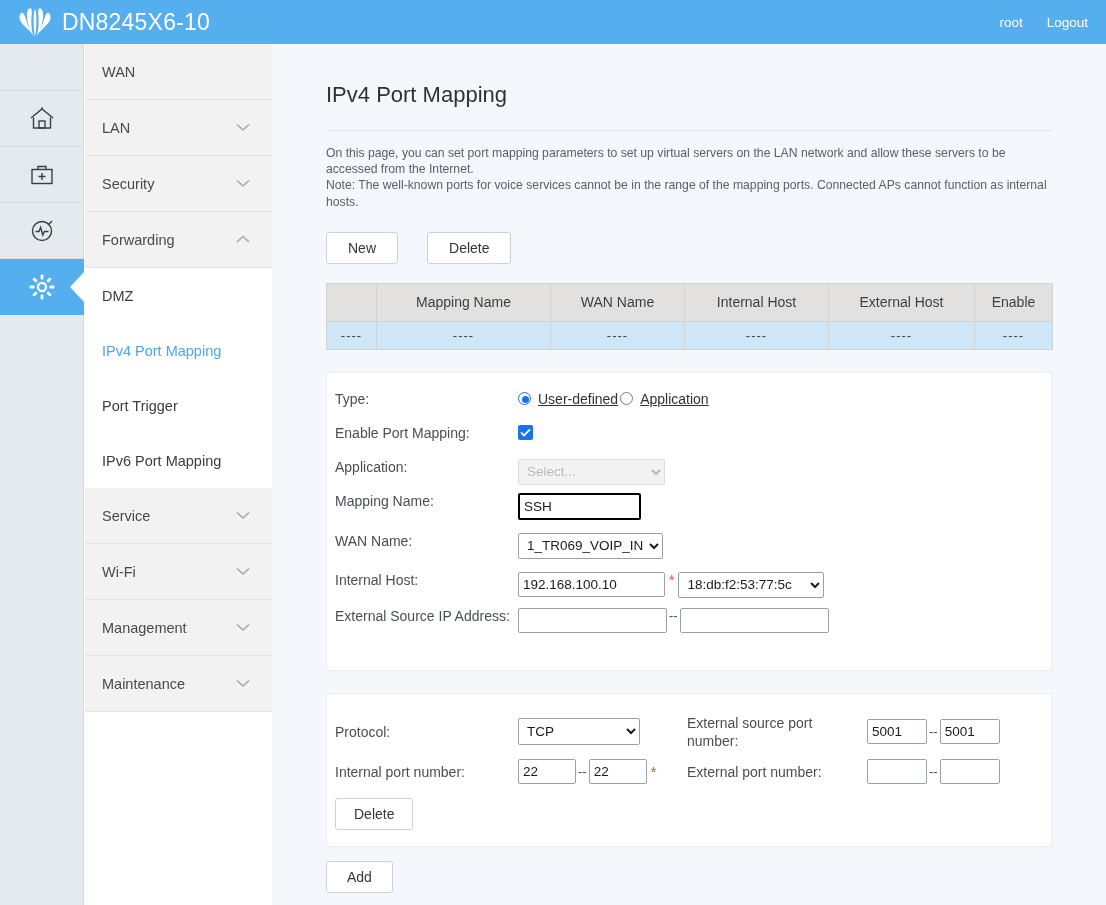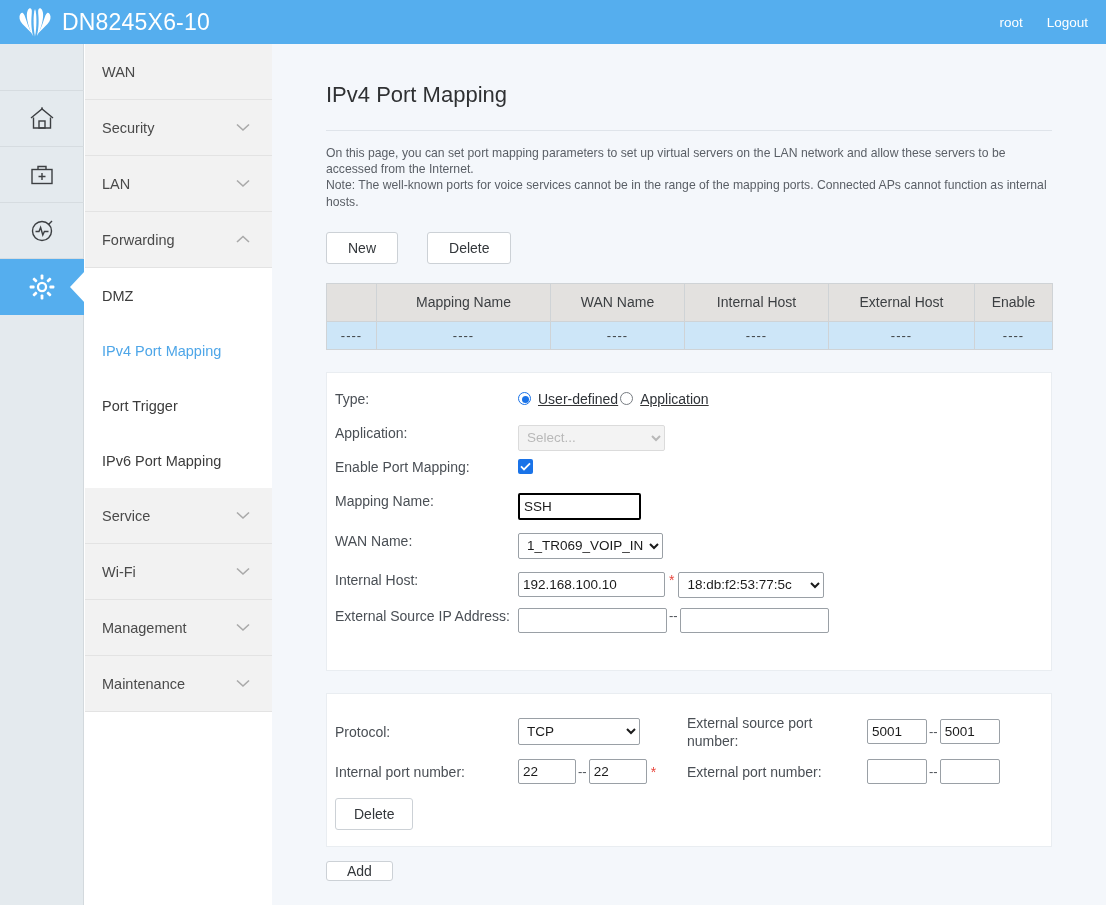--- a/index.html
+++ b/index.html
@@ -243,30 +243,30 @@
   <div class="rail-tail"></div>
 </div>
 
 <div id="sidebar">
 
   <div class="menu-item">
     <span>WAN</span>
   </div>
 
   <div class="menu-item">
+    <span>LAN</span>
+    <span class="chev">
+      <svg width="14" height="9" viewBox="0 0 14 9" fill="none" stroke="#a9a9a9" stroke-width="1.6">
+          <path d="M1 1.5 L7 7 L13 1.5"></path>
+        </svg>
+    </span>
+  </div>
+
+  <div class="menu-item">
     <span>Security</span>
-    <span class="chev">
-      <svg width="14" height="9" viewBox="0 0 14 9" fill="none" stroke="#a9a9a9" stroke-width="1.6">
-          <path d="M1 1.5 L7 7 L13 1.5"></path>
-        </svg>
-    </span>
-  </div>
-
-  <div class="menu-item">
-    <span>LAN</span>
     <span class="chev">
       <svg width="14" height="9" viewBox="0 0 14 9" fill="none" stroke="#a9a9a9" stroke-width="1.6">
           <path d="M1 1.5 L7 7 L13 1.5"></path>
         </svg>
     </span>
   </div>
 
   <div class="menu-item">
     <span>Forwarding</span>
     <span class="chev">
@@ -379,33 +379,33 @@
           <span>User-defined</span>
         </label>
         <label class="radio-wrap">
           <span class="radio"></span>
           <span>Application</span>
         </label>
       </div>
     </div>
 
     <div class="frow">
+      <div class="flabel">Enable Port Mapping:</div>
+      <span class="chk">
+        <svg width="11" height="9" viewBox="0 0 11 9" fill="none" stroke="#ffffff" stroke-width="1.8">
+          <path d="M1 4.4 L4 7.4 L10 1.4"></path>
+        </svg>
+      </span>
+    </div>
+
+    <div class="frow">
       <div class="flabel">Application:</div>
       <select class="sel" style="width:147px" disabled="">
         <option>Select...</option>
       </select>
-    </div>
-
-    <div class="frow">
-      <div class="flabel">Enable Port Mapping:</div>
-      <span class="chk">
-        <svg width="11" height="9" viewBox="0 0 11 9" fill="none" stroke="#ffffff" stroke-width="1.8">
-          <path d="M1 4.4 L4 7.4 L10 1.4"></path>
-        </svg>
-      </span>
     </div>
 
     <div class="frow" style="min-height:40px">
       <div class="flabel">Mapping Name:</div>
       <input class="txt focused" style="width: 123px; height: 27px;" value="SSH">
     </div>
 
     <div class="frow" style="min-height:39px">
       <div class="flabel">WAN Name:</div>
       <select class="sel" style="width:145px">
@@ -464,16 +464,16 @@
         </div>
       </div>
     </div>
 
     <div style="padding-left:8px;margin-top:6px">
       <button class="btn" style="padding:7px 18px">Delete</button>
     </div>
   </div>
 
   <div class="addbtn-row">
-    <button class="btn" style="padding:1px 20px">Add</button>
+    <button class="btn" style="padding:7px 20px">Add</button>
   </div>
 
 </div>
 
 </body></html>

